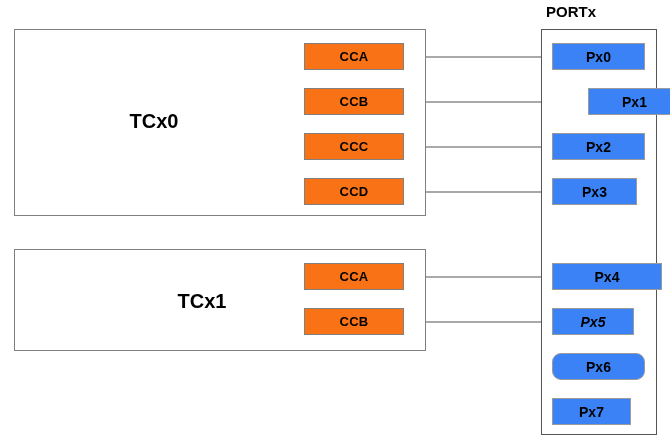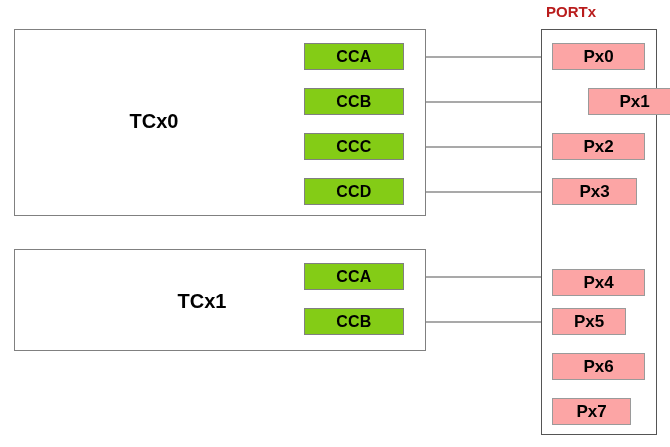--- a/index.html
+++ b/index.html
@@ -35,52 +35,52 @@
     font-weight: bold;
     font-size: 20px;
     color: #000000;
     text-align: center;
     white-space: nowrap;
   }
   .cc-box {
     position: absolute;
     box-sizing: border-box;
     border: 1px solid #808080;
-    background: #84cc16;
+    background: #f97316;
     display: flex;
     align-items: center;
     justify-content: center;
     font-weight: bold;
-    font-size: 16px;
+    font-size: 13px;
     color: #000000;
     letter-spacing: 0.2px;
   }
   .port-box {
     position: absolute;
     box-sizing: border-box;
     border: 1px solid #9a9a9a;
-    background: #fca5a5;
+    background: #3b82f6;
     display: flex;
     align-items: center;
     justify-content: center;
     font-weight: bold;
-    font-size: 17px;
+    font-size: 14px;
     color: #000000;
   }
   .port-container {
     position: absolute;
     box-sizing: border-box;
     border: 1px solid #555555;
     background: #ffffff;
   }
   .port-title {
     position: absolute;
     font-weight: bold;
     font-size: 15px;
-    color: #b91c1c;
+    color: #000000;
     white-space: nowrap;
   }
 </style>
 </head>
 <body>
 
 <div id="canvas">
 
   <svg class="svg-layer" viewBox="0 0 670 447" xmlns="http://www.w3.org/2000/svg">
     <defs>
@@ -112,18 +112,18 @@
   <div class="cc-box" style="left:304px; top:263px; width:100px; height:27px;">CCA</div>
   <div class="cc-box" style="left:304px; top:308px; width:100px; height:27px;">CCB</div>
 
   <div class="port-title" style="left:546px; top:3px;">PORTx</div>
   <div class="port-container" style="left:541px; top:29px; width:116px; height:406px;"></div>
 
   <div class="port-box" style="left:552px; top:43px; width:93px; height:27px;">Px0</div>
   <div class="port-box" style="left:552px; top:88px; width:93px; height:27px;margin-left:36px;">Px1</div>
   <div class="port-box" style="left:552px; top:133px; width:93px; height:27px;text-align:right;">Px2</div>
   <div class="port-box" style="left:552px; top:178px; width:85px; height:27px;">Px3</div>
-  <div class="port-box" style="left:552px; top:263px; width:93px; height:27px;margin-top:6px;">Px4</div>
-  <div class="port-box" style="left:552px; top:308px; width:74px; height:27px;">Px5</div>
-  <div class="port-box" style="left:552px; top:353px; width:93px; height:27px;">Px6</div>
+  <div class="port-box" style="left:552px; top:263px; width:110px; height:27px;">Px4</div>
+  <div class="port-box" style="left:552px; top:308px; width:82px; height:27px;font-style:italic;">Px5</div>
+  <div class="port-box" style="left:552px; top:353px; width:93px; height:27px;border-radius:9px;">Px6</div>
   <div class="port-box" style="left:552px; top:398px; width:79px; height:27px;">Px7</div>
 
 </div>
 
 </body></html>

